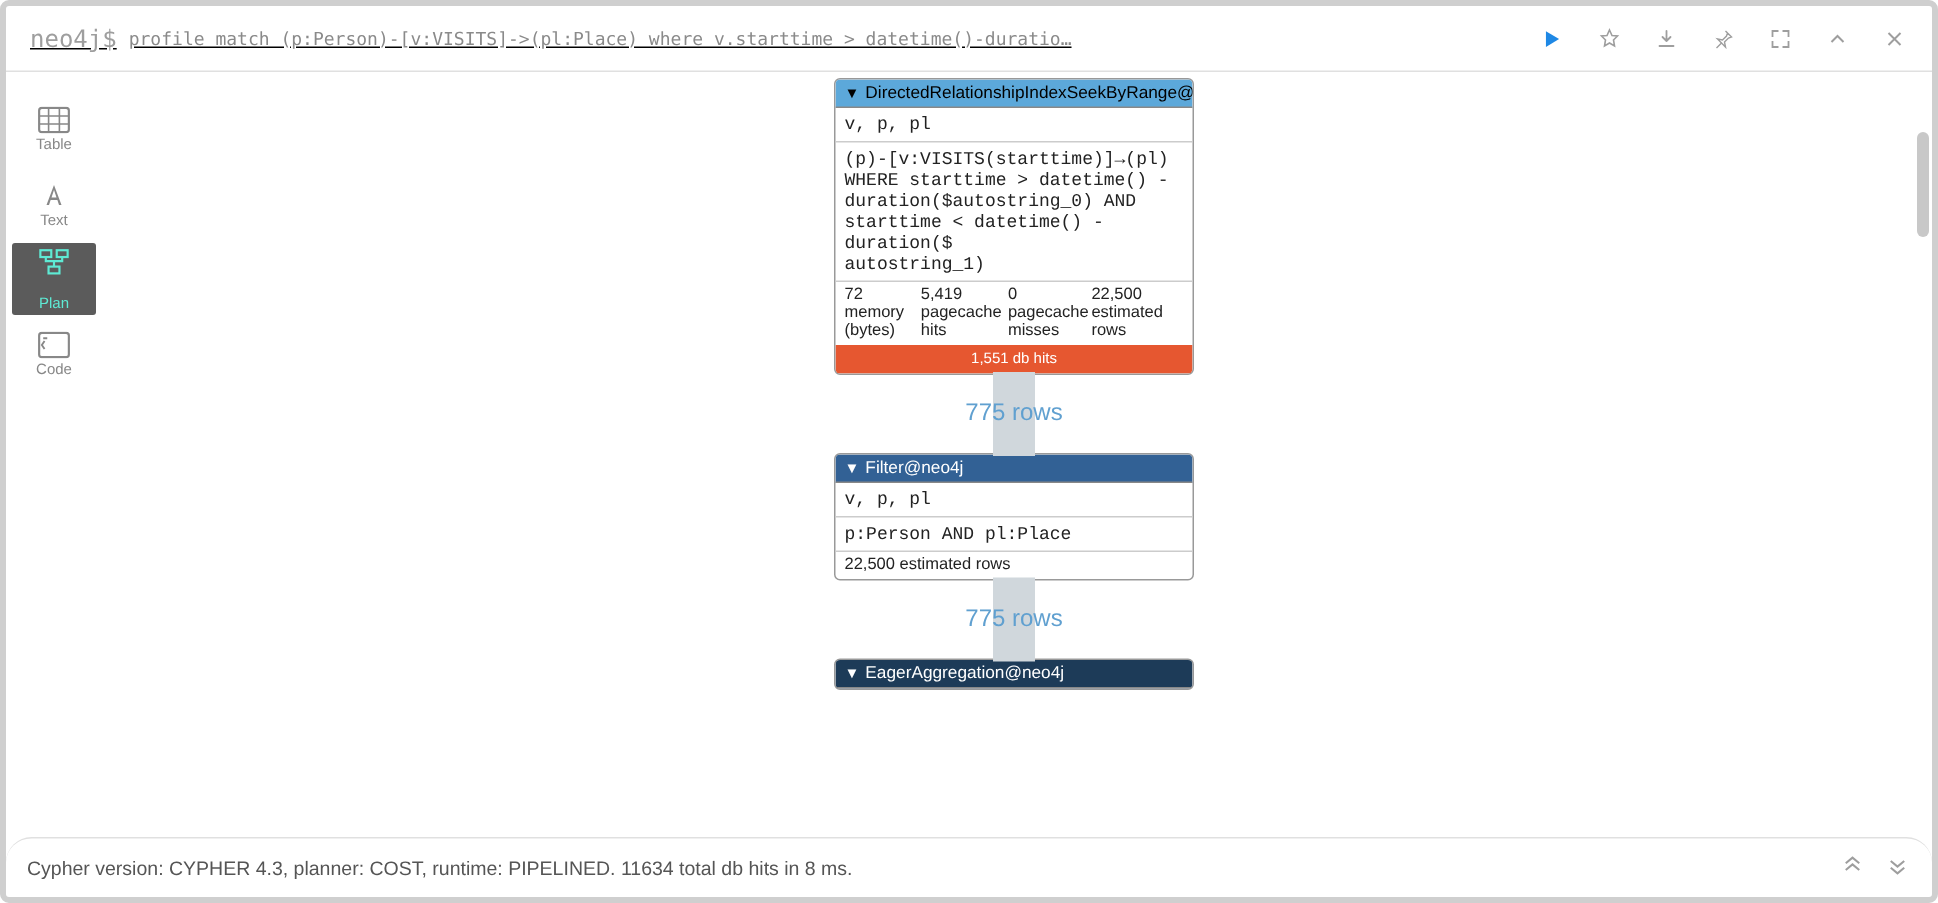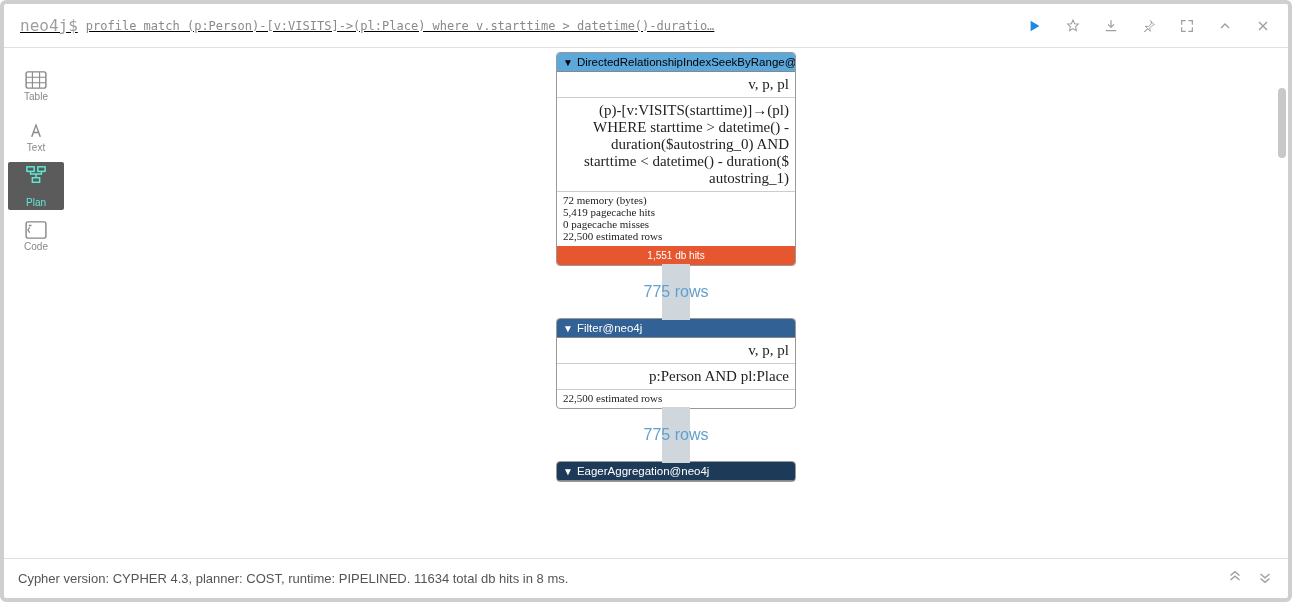--- a/index.html
+++ b/index.html
@@ -95,28 +95,28 @@
     font-size: 11.5px;
     white-space: nowrap;
   }
   .node-header.blue1 { background: var(--header-blue1); }
   .node-header.blue2 { background: var(--header-blue2); color:#fff; }
   .node-header.blue3 { background: var(--header-blue3); color:#fff; }
 
   .node-section {
     padding: 4px 6px;
     border-bottom: 1px solid #ccc;
-    font-family: Liberation Serif, serif;
-    font-size: 15px;
-    white-space: pre-wrap; word-break: break-word; text-align: right;
+    font-family: Liberation Mono, monospace;
+    font-size: 12px;
+    white-space: pre-wrap; word-break: break-word;
   }
   .node-stats {
     padding: 2px 6px 4px 6px;
-    display: flex; flex-direction: column; align-items: flex-start;
-    font-size: 11px; color: #222; font-family: Liberation Serif, serif;
+    display: flex; flex-direction: row; align-items: center;
+    font-size: 11px; color: #222;
   }
   .node-dbhits {
     background: var(--dbhits-bg);
     color: #fff; text-align: center;
     padding: 4px 0; font-size: 10px;
   }
 
   .connector {
     width: 28px; height: 56px; background: #d0d7dc;
     position: relative; margin-top: -2px; margin-bottom: -2px;
@@ -124,21 +124,21 @@
   .connector .rows {
     position: absolute; left: 50%; top: 50%; transform: translate(-50%,-50%);
     color: var(--rows-link); font-size: 16px; white-space: nowrap;
   }
 
   
   .footer {
     height: 40px; border-top: 1px solid var(--border-light);
     display: flex; align-items: center; justify-content: space-between;
     padding: 0 14px;
-    font-size: 13px; color: #555;
+    font-size: 13px; color: #555; border-radius: 17px;
   }
   .footer-icons { display: flex; gap: 12px; color: var(--icon-gray); }
   .footer-icons span { cursor: pointer; }
 
   
   .tri { display:inline-block; font-size:10px; }
 </style>
 </head>
 <body>
 

